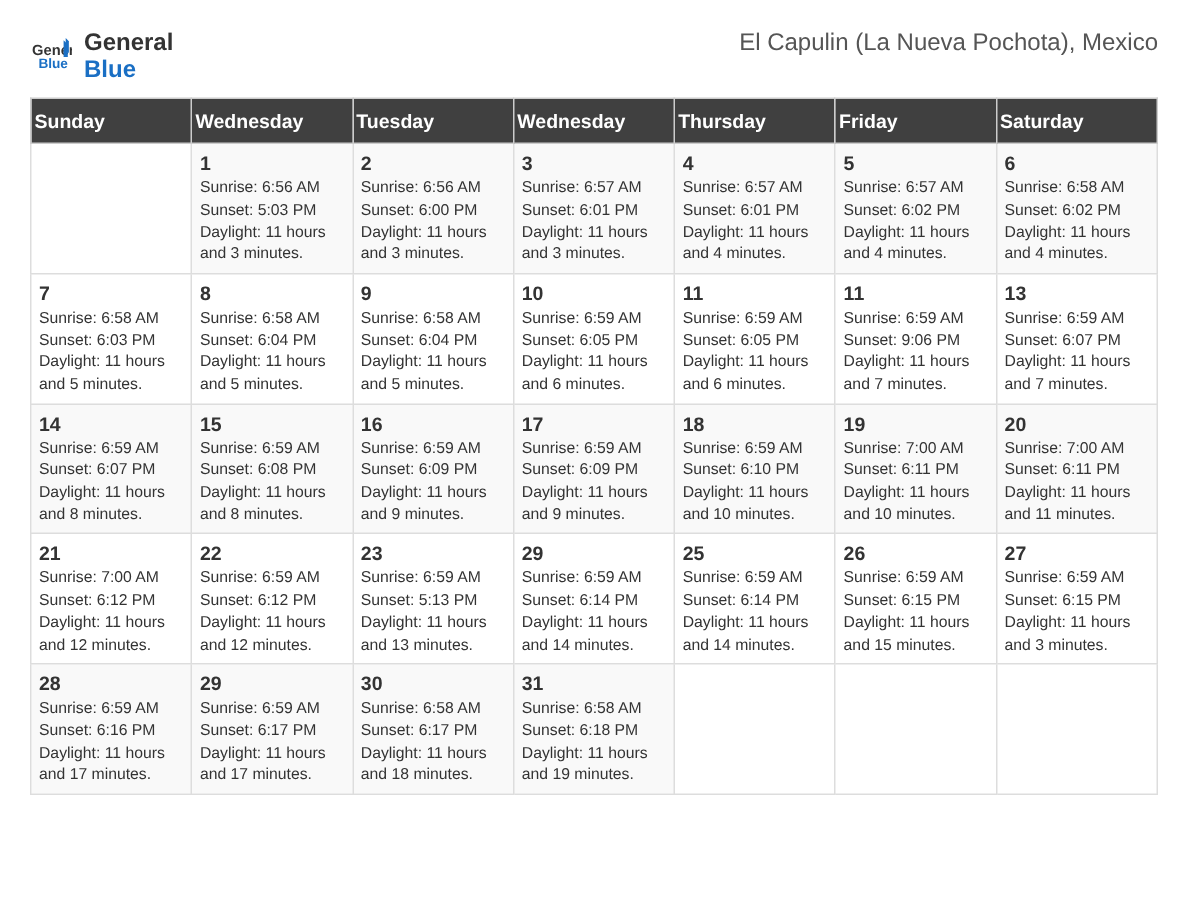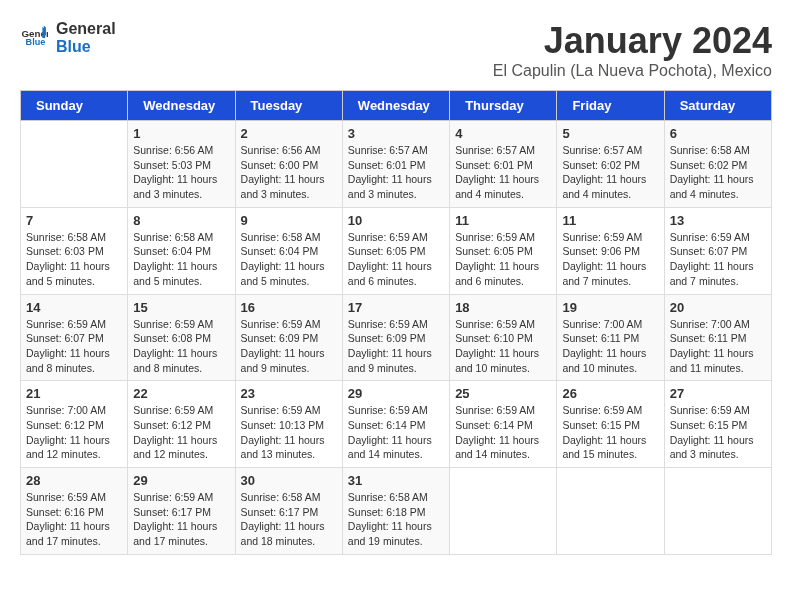--- a/index.html
+++ b/index.html
@@ -36,23 +36,23 @@
     .location-title {
       font-size: 16px;
       color: #555;
     }
     table {
       width: 100%;
       border-collapse: collapse;
       font-size: 11px;
     }
     thead tr th {
-      background-color: #1d4ed8;
+      background-color: #404040;
       color: #fff;
-      padding: 7px 15px;
+      padding: 7px 2px;
       text-align: left;
       font-size: 13px;
       font-weight: bold;
       border: 1px solid #ccc;
     }
     tbody tr {
       border-bottom: 1px solid #ddd;
     }
     tbody tr td {
       vertical-align: top;
@@ -93,21 +93,20 @@
       <text y="30" x="8" font-size="13" font-weight="bold" fill="#1a6fc4" font-family="Arial">Blue</text>
       <polygon points="32,4 40,12 36,8 36,20 32,20" fill="#1a6fc4"></polygon>
       <polygon points="38,2 44,8 41,5 41,16 38,16" fill="#1a6fc4" transform="translate(-4,0)"></polygon>
     </svg>
     <div style="display:flex;flex-direction:column;line-height:1.1;margin-left:4px;">
       <span style="font-size:16px;font-weight:bold;color:#333;">General</span>
       <span style="font-size:16px;font-weight:bold;color:#1a6fc4;">Blue</span>
     </div>
   </div>
   <div class="title-block">
-    <div class="month-title">January 2024</div>
     <div class="location-title">El Capulin (La Nueva Pochota), Mexico</div>
   </div>
 </div>
 
 <table>
   <thead>
     <tr>
       <th>Sunday</th>
       <th>Wednesday</th>
       <th>Tuesday</th>
@@ -299,21 +298,21 @@
           <div class="day-info">
             <div>Sunrise: 6:59 AM</div>
             <div>Sunset: 6:12 PM</div>
             <div>Daylight: 11 hours and 12 minutes.</div>
           </div>
         </td>
         <td>
           <span class="day-num">23</span>
           <div class="day-info">
             <div>Sunrise: 6:59 AM</div>
-            <div>Sunset: 10:13 PM</div>
+            <div>Sunset: 5:13 PM</div>
             <div>Daylight: 11 hours and 13 minutes.</div>
           </div>
         </td>
         <td>
           <span class="day-num">29</span>
           <div class="day-info">
             <div>Sunrise: 6:59 AM</div>
             <div>Sunset: 6:14 PM</div>
             <div>Daylight: 11 hours and 14 minutes.</div>
           </div>

